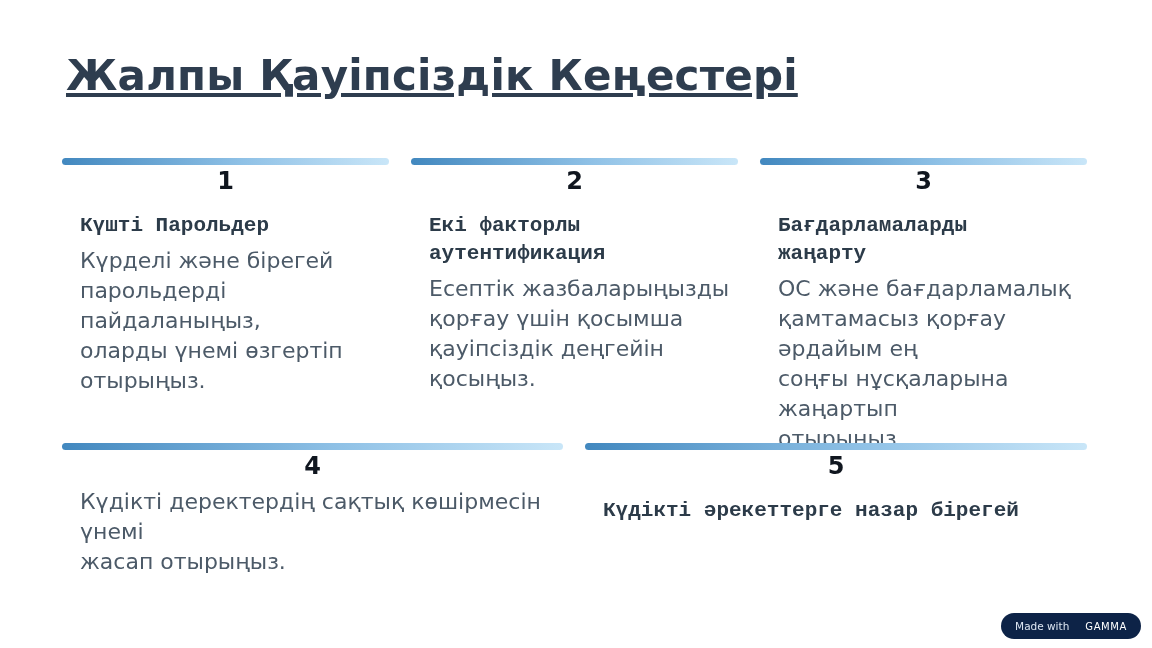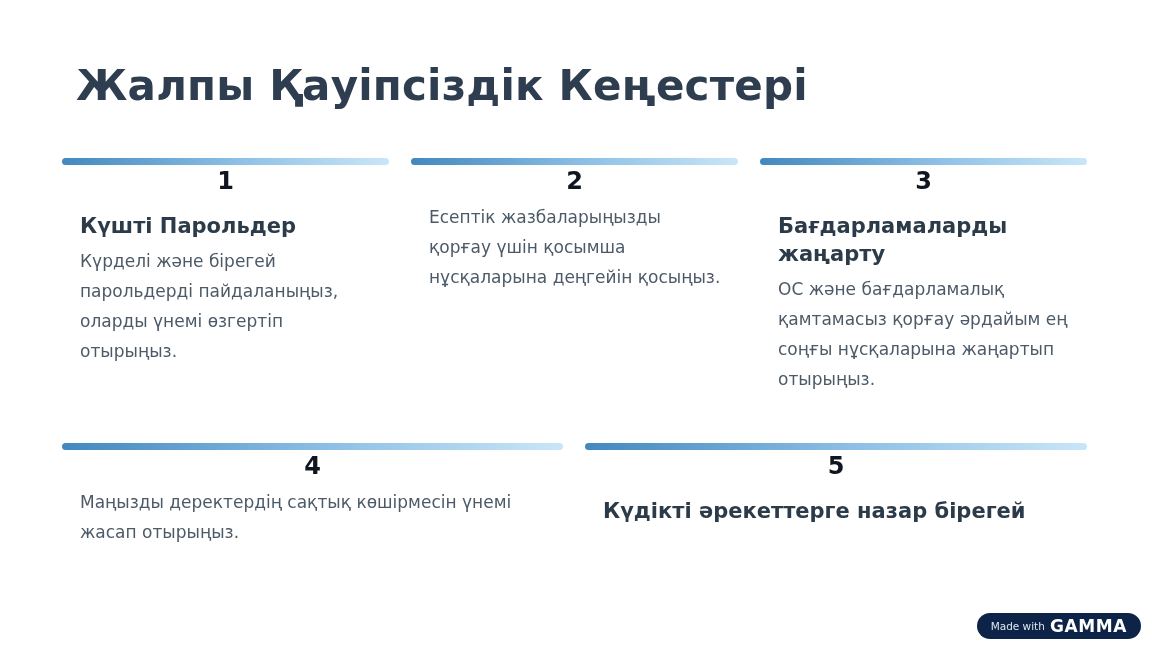--- a/index.html
+++ b/index.html
@@ -1,54 +1,54 @@
 <!DOCTYPE html>
 <html style="--background: #ffffff; --title: #2e3d4f; --heading: #2c3b49; --body: #4c5a68; --number: #10161f; --bar_start: #4288bf; --bar_mid: #8fc1e6; --bar_end: #c9e6f8; --badge_bg: #0d2347;"><head>
 <meta charset="utf-8">
 <style>
   html,body{margin:0;padding:0;background:#fff;}
   .slide{
     position:relative;width:1152px;height:648px;background:var(--background,#fff);
     font-family:"DejaVu Sans","Liberation Sans",sans-serif;overflow:hidden;
   }
   .page-title{
-    position:absolute;left:60px;top:44px;margin:16px;
+    position:absolute;left:60px;top:44px;margin:6px;
     font-size:42px;line-height:1.25;font-weight:700;color:var(--title,#2e3d4f);
-    letter-spacing:0.2px;white-space:nowrap;
+    letter-spacing:0.2px;white-space:nowrap;text-decoration:underline;
   }
   .row{position:absolute;left:62px;width:1025px;display:flex;gap:22px;}
   .row-top{top:158px;}
   .row-bottom{top:443px;}
   .row-top .tip{width:327px;}
   .row-bottom .tip-w4{width:501px;}
   .row-bottom .tip-w5{width:502px;}
   .tip-bar{
     height:7px;border-radius:4px;
     background:linear-gradient(90deg,var(--bar_start,#4288bf) 0%,var(--bar_mid,#8fc1e6) 55%,var(--bar_end,#c9e6f8) 100%);
   }
   .tip-number{
     text-align:center;margin-top:2px;font-size:24px;line-height:1.2;
     font-weight:700;color:var(--number,#10161f);
   }
   .tip-heading{
     margin:16px 0 0 18px;font-size:21px;line-height:28px;font-weight:700;
-    color:var(--heading,#2c3b49);white-space:pre-line;
+    color:var(--heading,#2c3b49);white-space:pre-line;font-family:Liberation Mono, monospace;
   }
   .tip-body{
-    margin:6px 8px 0 18px;font-size:17px;line-height:30px;
+    margin:6px 8px 0 18px;font-size:22px;line-height:30px;
     color:var(--body,#4c5a68);white-space:pre-line;
   }
   .badge{
     position:absolute;right:11px;bottom:9px;height:26px;
-    display:flex;align-items:center;gap:5px;padding:0 14px;
+    display:flex;align-items:center;gap:16px;padding:0 14px;
     border-radius:13px;background:var(--badge_bg,#0d2347);
     color:#ffffff;text-decoration:none;cursor:pointer;
   }
   .badge-prefix{font-size:10.5px;color:#dde6f2;}
-  .badge-brand{font-size:17px;font-weight:700;letter-spacing:0.6px;}
+  .badge-brand{font-size:10px;font-weight:400;letter-spacing:0.6px;}
 </style>
 </head>
 <body>
 
 <div class="slide">
 
   <h1 class="page-title">Жалпы Қауіпсіздік Кеңестері</h1>
 
   <div class="row row-top">
     <section class="tip">
@@ -56,41 +56,43 @@
       <div class="tip-number">1</div>
       <h2 class="tip-heading">Күшті Парольдер</h2>
       <p class="tip-body">Күрделі және бірегей
 парольдерді пайдаланыңыз,
 оларды үнемі өзгертіп
 отырыңыз.</p>
     </section>
     <section class="tip">
       <div class="tip-bar"></div>
       <div class="tip-number">2</div>
+      <h2 class="tip-heading">Екі факторлы
+аутентификация</h2>
       <p class="tip-body">Есептік жазбаларыңызды
 қорғау үшін қосымша
-нұсқаларына деңгейін қосыңыз.</p>
+қауіпсіздік деңгейін қосыңыз.</p>
     </section>
     <section class="tip">
       <div class="tip-bar"></div>
       <div class="tip-number">3</div>
       <h2 class="tip-heading">Бағдарламаларды
 жаңарту</h2>
       <p class="tip-body">ОС және бағдарламалық
 қамтамасыз қорғау әрдайым ең
 соңғы нұсқаларына жаңартып
 отырыңыз.</p>
     </section>
   </div>
 
   <div class="row row-bottom">
     <section class="tip tip-w4">
       <div class="tip-bar"></div>
       <div class="tip-number">4</div>
-      <p class="tip-body">Маңызды деректердің сақтық көшірмесін үнемі
+      <p class="tip-body">Күдікті деректердің сақтық көшірмесін үнемі
 жасап отырыңыз.</p>
     </section>
     <section class="tip tip-w5">
       <div class="tip-bar"></div>
       <div class="tip-number">5</div>
       <h2 class="tip-heading">Күдікті әрекеттерге назар бірегей</h2>
     </section>
   </div>
 
   <a class="badge">

